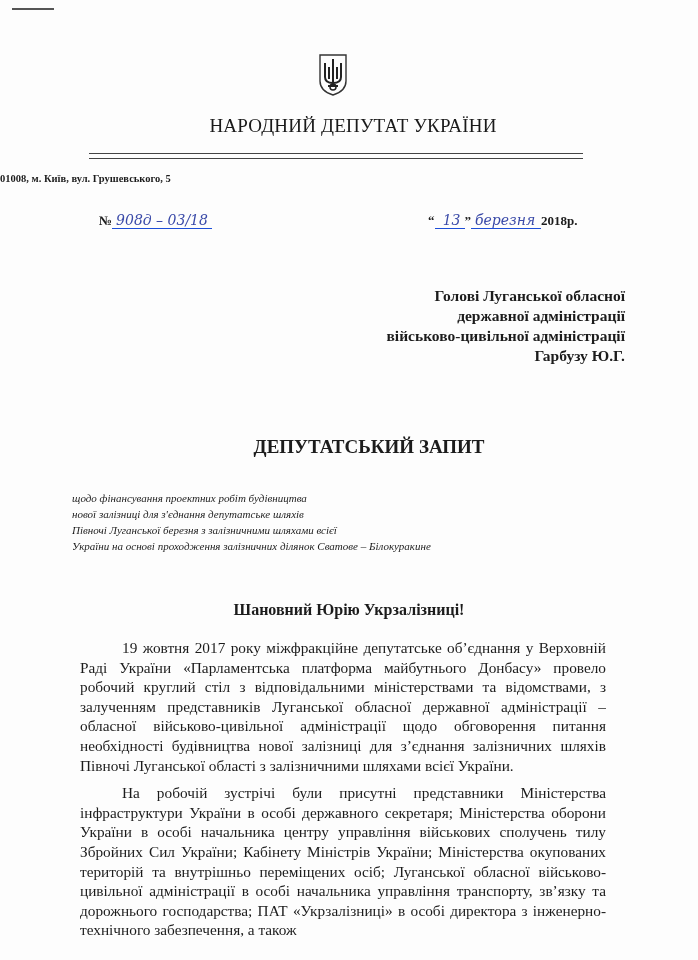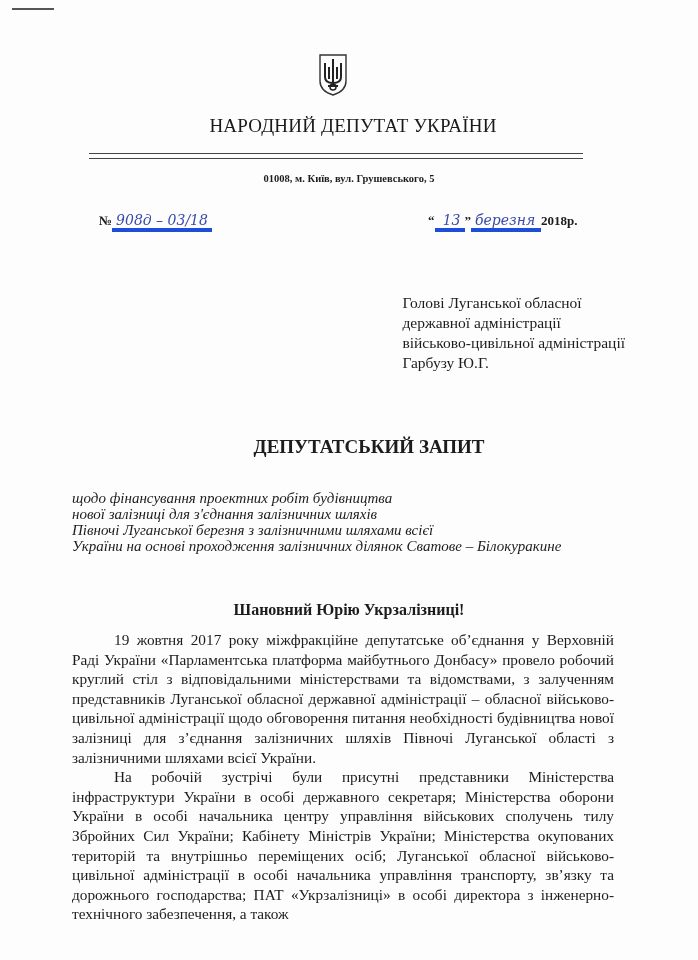--- a/index.html
+++ b/index.html
@@ -16,55 +16,55 @@
   }
   .org-title {
     position:absolute; left:4px; width:698px; top:115px; text-align:center;
     font-size:19px; letter-spacing:0.2px; color:#1a1a1a;
   }
   .rule {
     position:absolute; left:89px; width:494px; top:153px; height:4px;
     border-top:1.5px solid #444; border-bottom:1.5px solid #444;
   }
   .address {
-    position:absolute; left:0; width:698px; top:173px; text-align:center;
+    position:absolute; left:0; width:698px; top:173px; text-align:left;
     font-size:10.5px; font-weight:bold;
   }
   .reg-line { position:absolute; top:212px; font-size:13px; font-weight:bold; }
   .reg-no { left:99px; }
   .reg-date { left:428px; }
   .hand {
     font-family:"DejaVu Serif", serif; font-style:italic; font-weight:normal;
-    color:#3a4aa8; display:inline-block; border-bottom:4px solid #1d4ed8;
+    color:#3a4aa8; display:inline-block; border-bottom:1px solid #1d4ed8;
     padding:0 4px; font-size:14px;
   }
   .hand.no { width:92px; }
   .hand.day { width:22px; text-align:right; }
   .hand.month { width:62px; }
   .addressee {
-    position:absolute; right:73px; top:286px; text-align:left;
-    font-size:15.5px; font-weight:normal; line-height:20px;margin-top:7px;
+    position:absolute; right:73px; top:286px; text-align:right;
+    font-size:15.5px; font-weight:bold; line-height:20px;
   }
   .doc-title {
     position:absolute; left:0; width:698px; top:436px; text-align:center;
     font-size:19px; font-weight:bold;padding-left:20px;
   }
   .subject {
     position:absolute; left:72px; top:490px; font-style:italic;
-    font-size:15px; line-height:16px; width:560px;
+    font-size:11px; line-height:16px; width:560px;
   }
   .salutation {
     position:absolute; left:0; width:698px; top:601px; text-align:center;
     font-size:16px; font-weight:bold;
   }
   .body-text {
     position:absolute; left:72px; width:542px; top:630px;
     font-size:15.3px; line-height:19.6px; text-align:justify;
   }
-  .body-text p { margin:0; text-indent:42px; }
+  .body-text p { margin:8px; text-indent:42px; }
 </style>
 </head>
 <body>
 
 <div class="corner-mark"></div>
 
 <svg class="coat" viewBox="0 0 30 43">
   <path d="M2 2 H28 V28 Q28 38 15 42 Q2 38 2 28 Z" fill="none" stroke="#333" stroke-width="1.4"></path>
   <path d="M15 6 V33 M7 10 V24 Q7 30 15 30 Q23 30 23 24 V10 M11 14 V26 M19 14 V26 M10 33 H20" fill="none" stroke="#222" stroke-width="2"></path>
   <circle cx="15" cy="34" r="3" fill="none" stroke="#222" stroke-width="1.5"></circle>
@@ -86,21 +86,21 @@
   <div>Голові Луганської обласної</div>
   <div>державної адміністрації</div>
   <div>військово-цивільної адміністрації</div>
   <div>Гарбузу Ю.Г.</div>
 </div>
 
 <div class="doc-title">ДЕПУТАТСЬКИЙ ЗАПИТ</div>
 
 <div class="subject">
   <div>щодо фінансування проектних робіт будівництва</div>
-  <div>нової залізниці для з'єднання залізничних шляхів</div>
+  <div>нової залізниці для з'єднання депутатське шляхів</div>
   <div>Півночі Луганської березня з залізничними шляхами всієї</div>
   <div>України на основі проходження залізничних ділянок Сватове – Білокуракине</div>
 </div>
 
 <div class="salutation">Шановний Юрію Укрзалізниці!</div>
 
 <div class="body-text">
   <p>19 жовтня 2017 року міжфракційне депутатське об’єднання у Верховній Раді України «Парламентська платформа майбутнього Донбасу» провело робочий круглий стіл з відповідальними міністерствами та відомствами, з залученням представників Луганської обласної державної адміністрації – обласної військово-цивільної адміністрації щодо обговорення питання необхідності будівництва нової залізниці для з’єднання залізничних шляхів Півночі Луганської області з залізничними шляхами всієї України.</p>
   <p>На робочій зустрічі були присутні представники Міністерства інфраструктури України в особі державного секретаря; Міністерства оборони України в особі начальника центру управління військових сполучень тилу Збройних Сил України; Кабінету Міністрів України; Міністерства окупованих територій та внутрішньо переміщених осіб; Луганської обласної військово-цивільної адміністрації в особі начальника управління транспорту, зв’язку та дорожнього господарства; ПАТ «Укрзалізниці» в особі директора з інженерно-технічного забезпечення, а також</p>
 </div>

